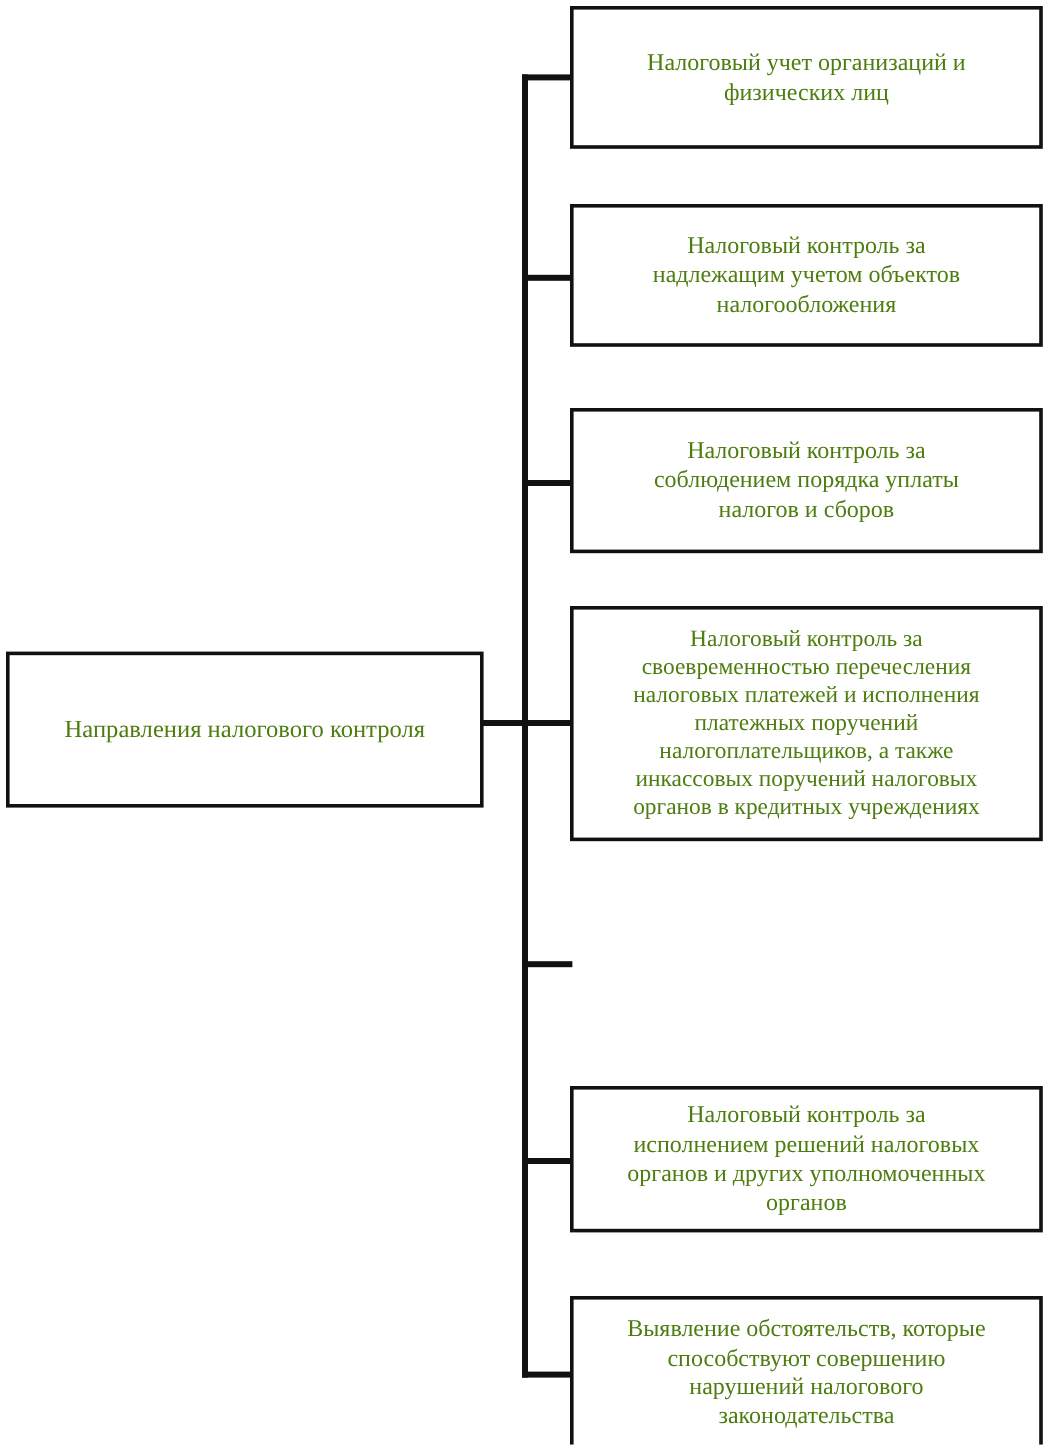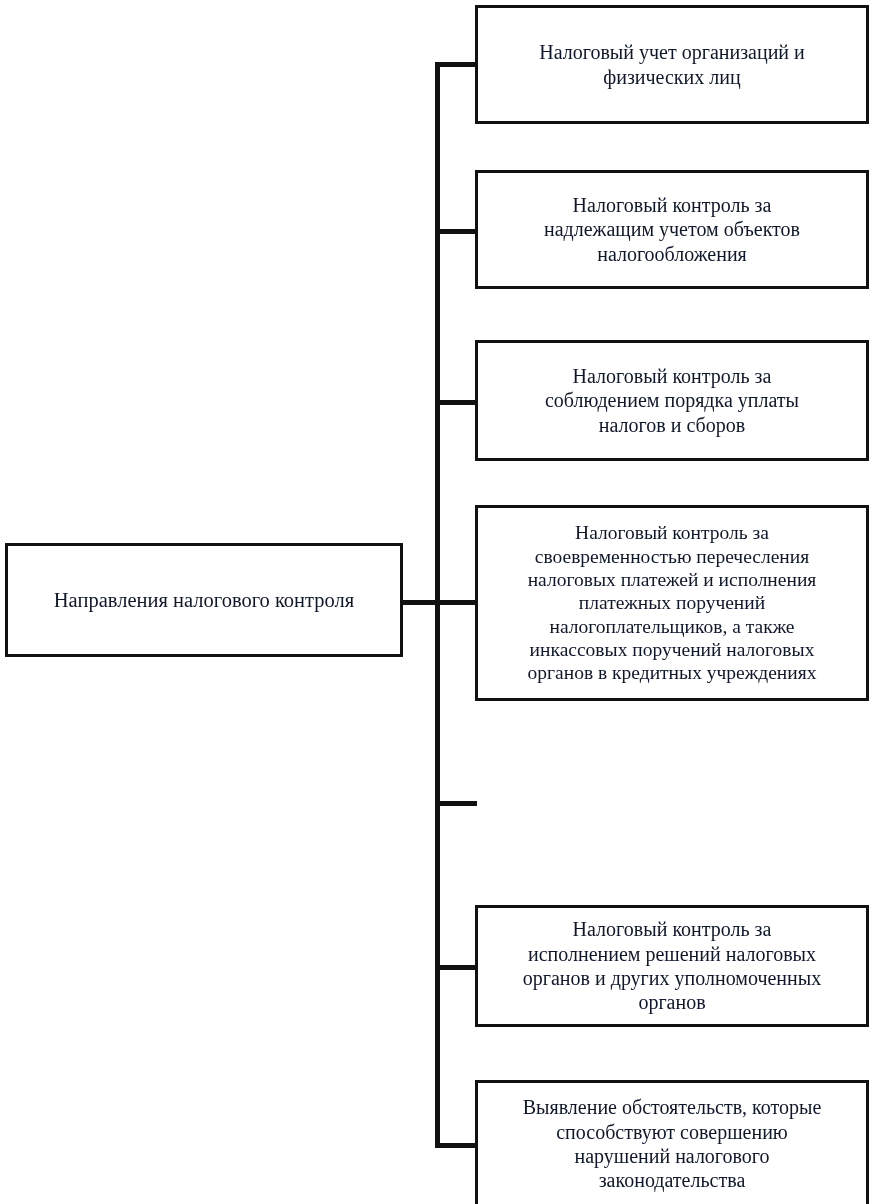--- a/index.html
+++ b/index.html
@@ -17,21 +17,21 @@
   }
   .node {
     position: absolute;
     box-sizing: border-box;
     border: 3px solid #111111;
     background: #ffffff;
     display: flex;
     align-items: center;
     justify-content: center;
     text-align: center;
-    color: #0f172a;
+    color: #4d7c0f;
     font-size: 20px;
     line-height: 1.22;
     padding: 2px 8px;
   }
   .node .label {
     display: block;
     width: 100%;
     white-space: pre-line;
   }
   .root-node {
@@ -53,21 +53,21 @@
   }
   .root-stub {
     height: 5px;
   }
 </style>
 </head>
 <body>
 
 <div id="canvas">
 
-  <div class="node root-node" style="left:5px; top:543px; width:398px; height:114px;">
+  <div class="node root-node" style="left:5px; top:543px; width:398px; height:130px;">
     <span class="label">Направления налогового контроля</span>
   </div>
 
   <div class="connector root-stub" style="left:401px; top:600px; width:76px;"></div>
 
   <div class="connector trunk" style="left:435px; top:62px; height:1086px;"></div>
 
   <div class="connector branch" style="left:435px; top:62px; width:42px;"></div>
   <div class="connector branch" style="left:435px; top:229px; width:42px;"></div>
   <div class="connector branch" style="left:435px; top:400px; width:42px;"></div>

